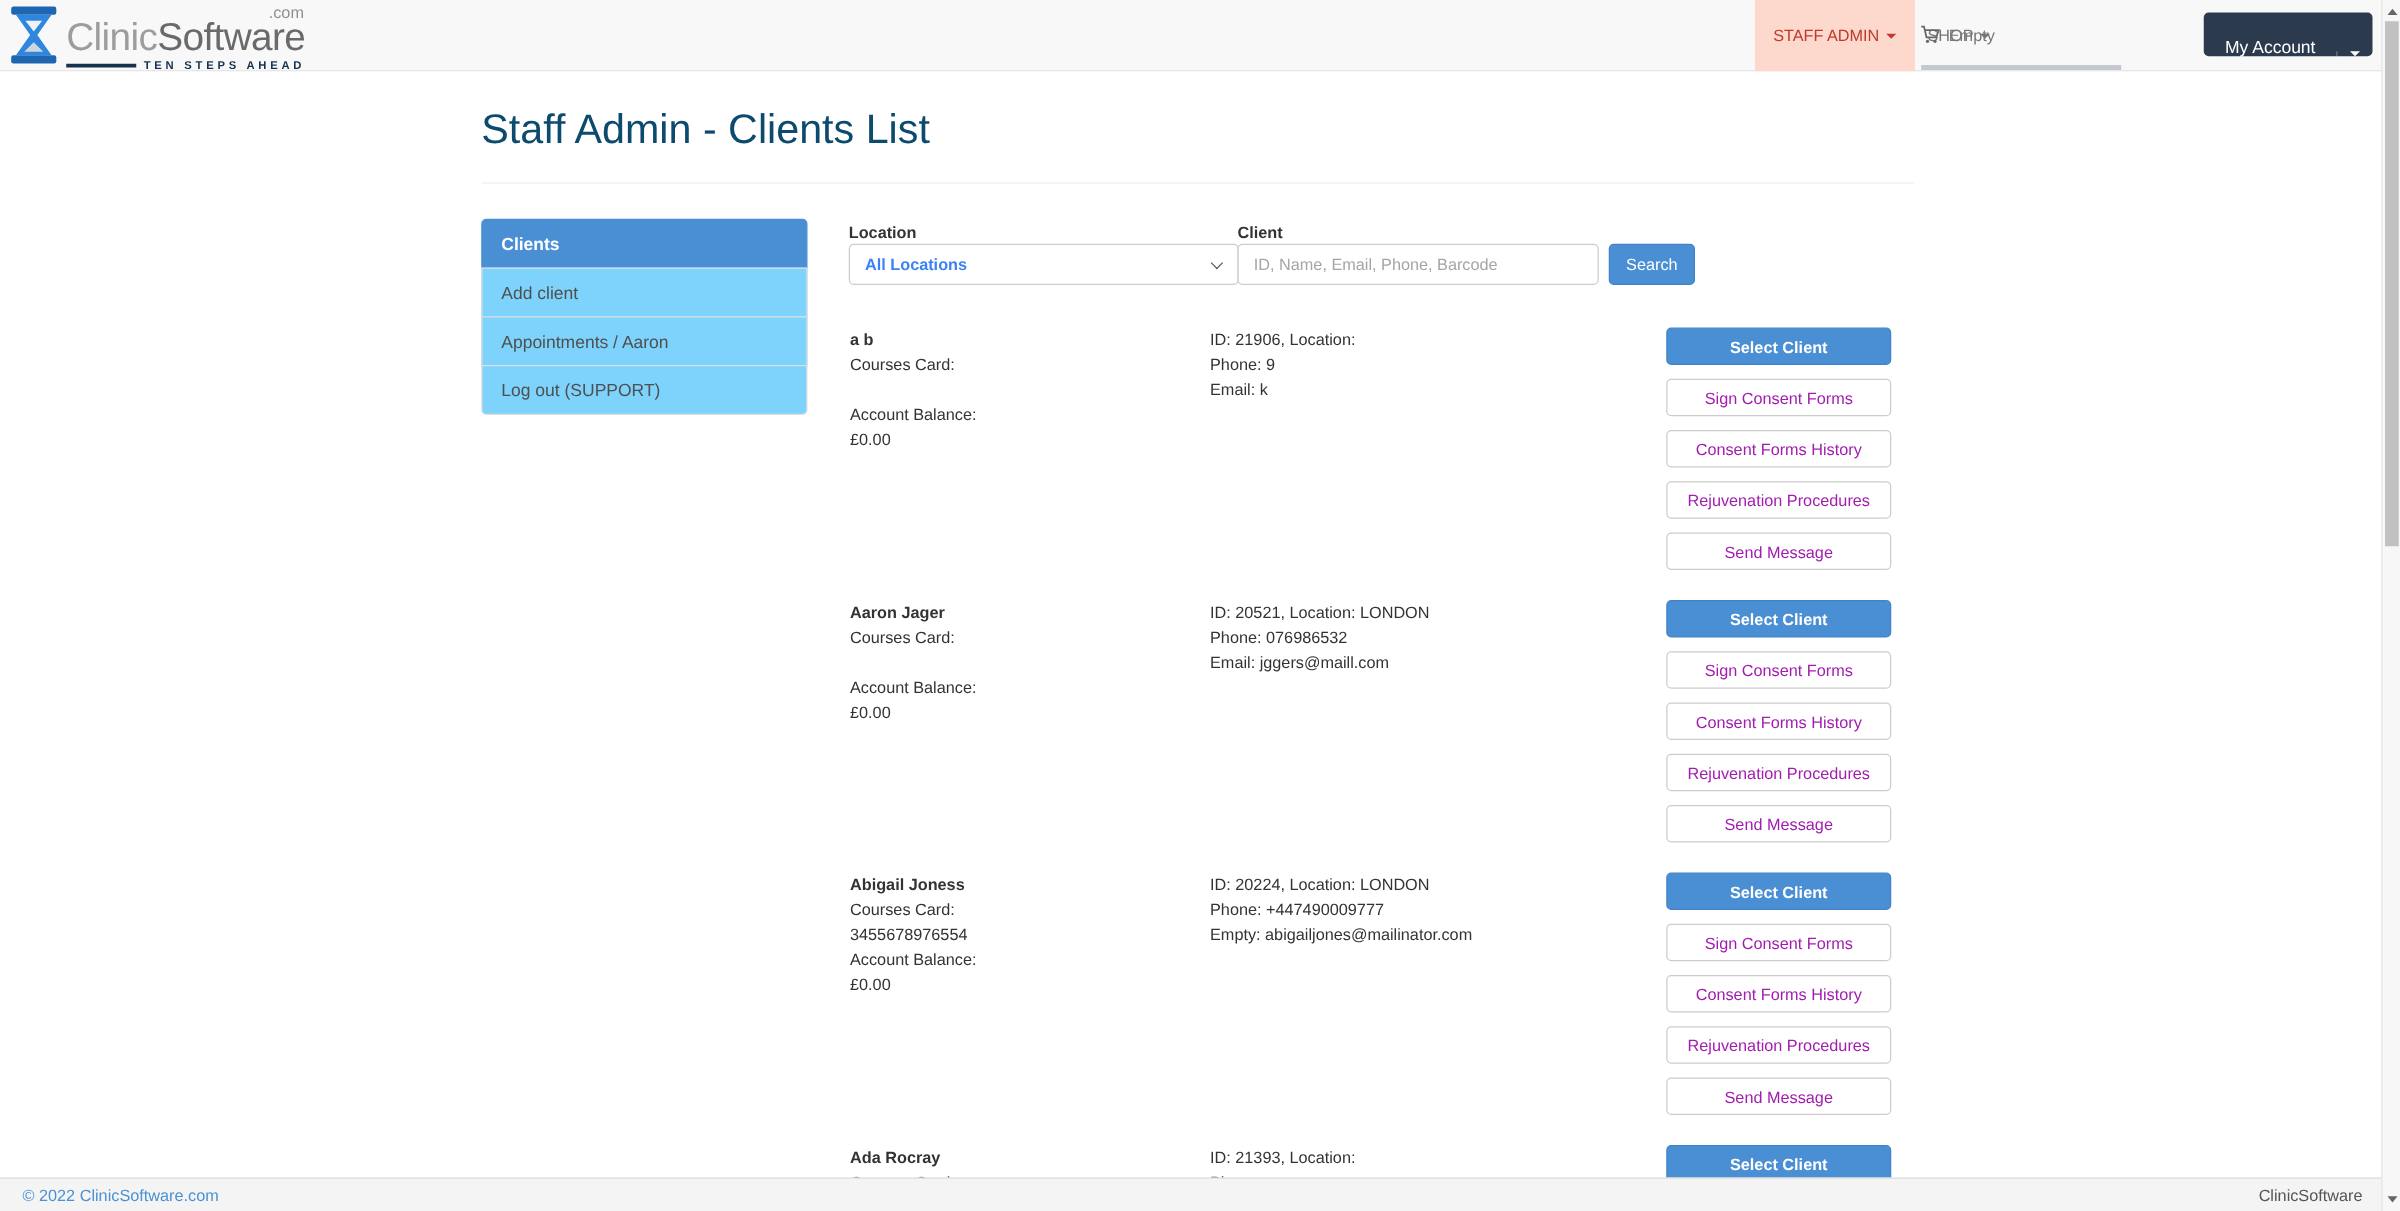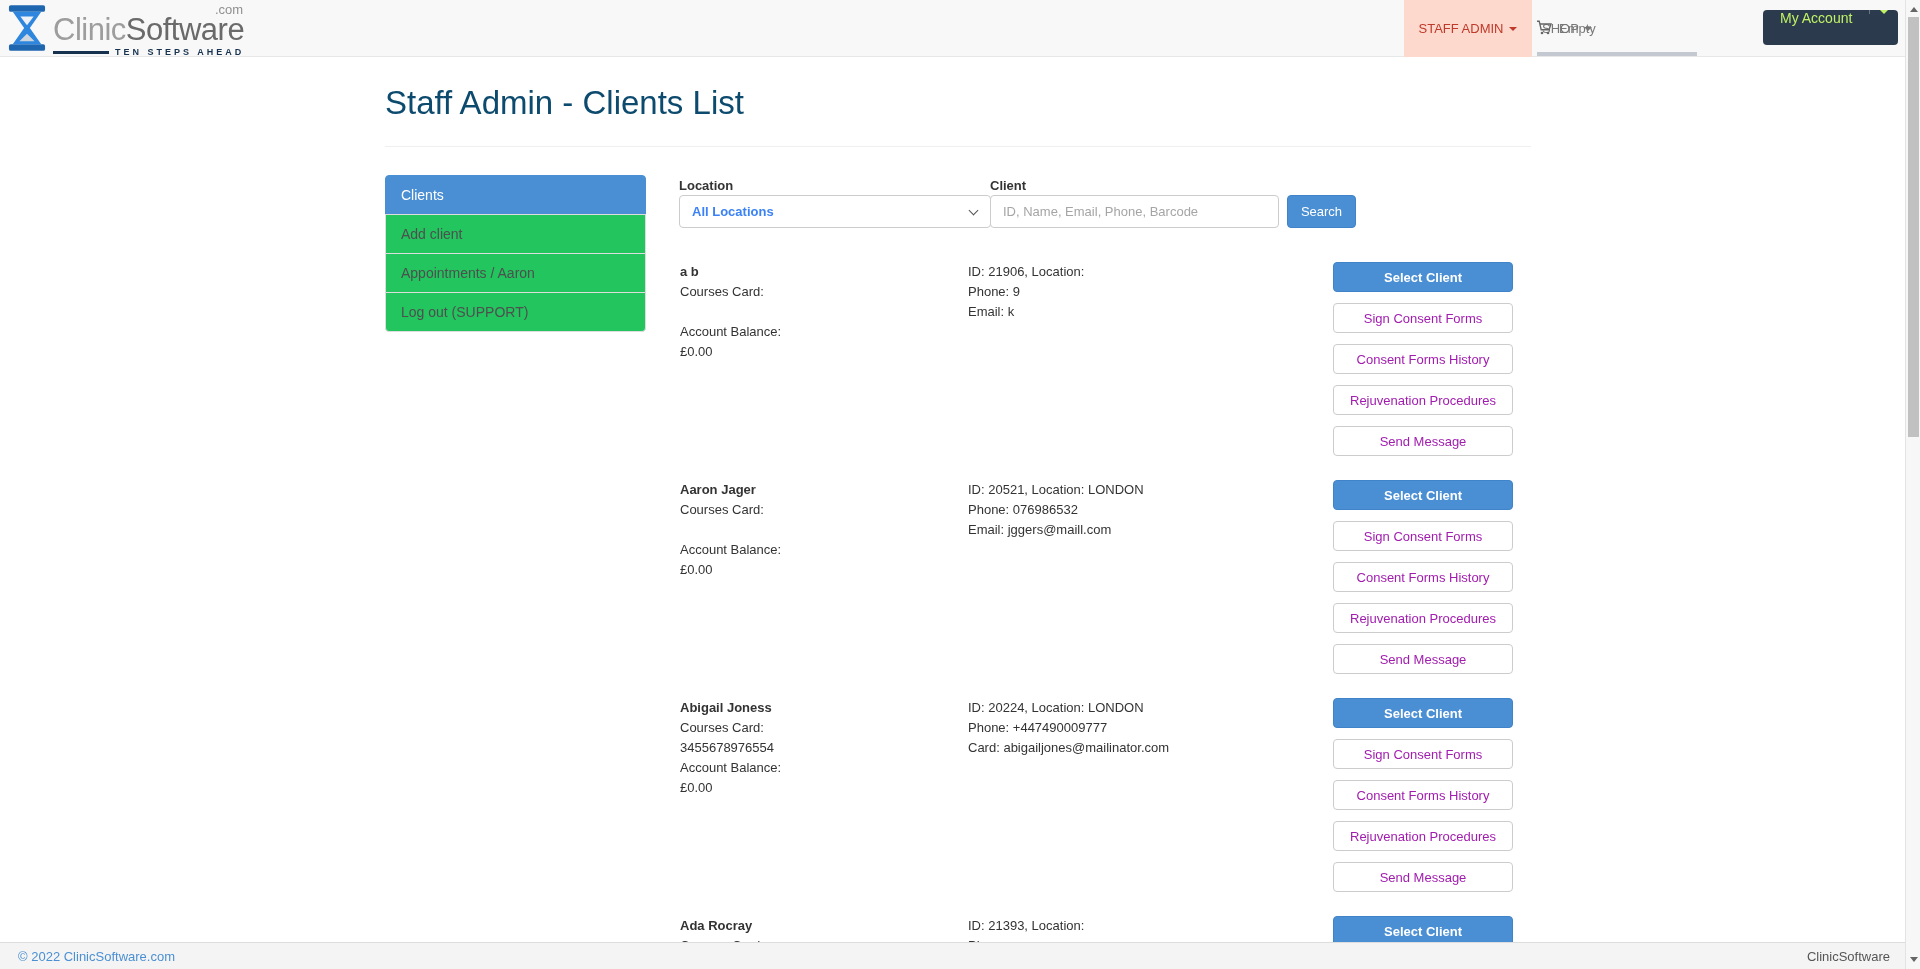--- a/index.html
+++ b/index.html
@@ -17,34 +17,34 @@
   .tagline { display: flex; align-items: center; gap: 6px; margin-top: 2px; }
   .tagline .line { flex: 1; height: 3px; background: #16324f; }
   .tagline-text { font-size: 9px; font-weight: bold; letter-spacing: 3px; color: #16324f; white-space: nowrap; }
 
   .nav-staff-admin { position: absolute; left: 1404px; top: 0; width: 128px; height: 57px; background: #fcd9cc; color: #c0392b; font-size: 13px; display: flex; align-items: center; justify-content: center; gap: 6px; cursor: pointer; }
   .caret { width: 0; height: 0; border-left: 4px solid transparent; border-right: 4px solid transparent; border-top: 4px solid currentColor; display: inline-block; }
   .nav-shop { position: absolute; left: 1542px; top: 0; height: 57px; display: flex; align-items: center; gap: 5px; color: #777; font-size: 13px; cursor: pointer; }
   .nav-cart { position: absolute; left: 1536px; top: 0; height: 57px; display: flex; align-items: center; gap: 6px; color: #777; font-size: 13px; cursor: pointer; }
   .nav-scroll-thumb { position: absolute; left: 1537px; top: 52px; width: 160px; height: 4px; background: #c4c8d0; }
 
-  .my-account { position: absolute; left: 1763px; top: 10px; height: 35px; background: #2c3a4d; border-radius: 4px; display: flex; align-items: flex-start; color: #bef264; }
+  .my-account { position: absolute; left: 1763px; top: 10px; height: 35px; background: #2c3a4d; border-radius: 4px; display: flex; align-items: flex-end; color: #ffffff; }
   .my-account-main { padding: 0 17px; display: flex; align-items: center; font-size: 14px; cursor: pointer; white-space: nowrap; }
   .my-account-caret { width: 29px; display: flex; align-items: center; justify-content: center; border-left: 1px solid rgba(255,255,255,0.3); cursor: pointer; }
 
   
   .page-header { position: absolute; left: 385px; top: 66px; width: 1146px; border-bottom: 1px solid #efefef; padding: 18px 0 24px; }
   .page-header h1 { font-size: 33px; font-weight: 500; color: #0c4a6e; }
 
   
   .sidebar { position: absolute; left: 385px; top: 175px; width: 261px; }
-  .sidebar-item { border: 1px solid #ddd; background: #22c55e; padding: 11px 15px; font-size: 14px; color: #4f4f4f; margin-top: -1px; cursor: pointer; }
+  .sidebar-item { border: 1px solid #ddd; background: #7dd3fc; padding: 11px 15px; font-size: 14px; color: #4f4f4f; margin-top: -1px; cursor: pointer; }
   .sidebar-item:first-child { margin-top: 0; border-radius: 4px 4px 0 0; }
   .sidebar-item:last-child { border-radius: 0 0 4px 4px; }
-  .sidebar-item.active { background: #4a8fd3; border-color: #4a8fd3; color: #fff; font-weight: normal; }
+  .sidebar-item.active { background: #4a8fd3; border-color: #4a8fd3; color: #fff; font-weight: bold; }
 
   
   .filters { position: absolute; left: 679px; top: 178px; width: 852px; height: 60px; }
   .filter-label { position: absolute; top: 0; font-size: 13px; font-weight: bold; color: #333; }
   .label-location { left: 0; }
   .label-client { left: 311px; }
   .select-box { position: absolute; left: 0; top: 17px; width: 312px; height: 33px; border: 1px solid #ccc; border-radius: 4px; background: #fff; display: flex; align-items: center; padding: 0 12px; font-size: 13px; font-weight: bold; color: #3b82f6; cursor: pointer; }
   .chevron { position: absolute; right: 13px; top: 11px; width: 7px; height: 7px; border-right: 1.5px solid #555; border-bottom: 1.5px solid #555; transform: rotate(45deg); }
   .client-input { position: absolute; left: 311px; top: 17px; width: 289px; height: 33px; border: 1px solid #ccc; border-radius: 4px; padding: 0 12px; font-size: 13px; font-family: inherit; color: #333; }
   .client-input::placeholder { color: #a5a5a5; }
@@ -198,21 +198,21 @@
     <div class="col-info">
       <div class="client-name">Abigail Joness</div>
       <div>Courses Card:</div>
       <div>3455678976554</div>
       <div>Account Balance:</div>
       <div>£0.00</div>
     </div>
     <div class="col-contact">
       <div>ID: 20224, Location: LONDON</div>
       <div>Phone: +447490009777</div>
-      <div>Card: abigailjones@mailinator.com</div>
+      <div>Empty: abigailjones@mailinator.com</div>
     </div>
     <div class="col-actions">
         <button class="btn btn-primary">Select Client</button>
         <button class="btn btn-default">Sign Consent Forms</button>
         <button class="btn btn-default">Consent Forms History</button>
         <button class="btn btn-default">Rejuvenation Procedures</button>
         <button class="btn btn-default">Send Message</button>
       </div>
   </div>
     <div class="client-row">

